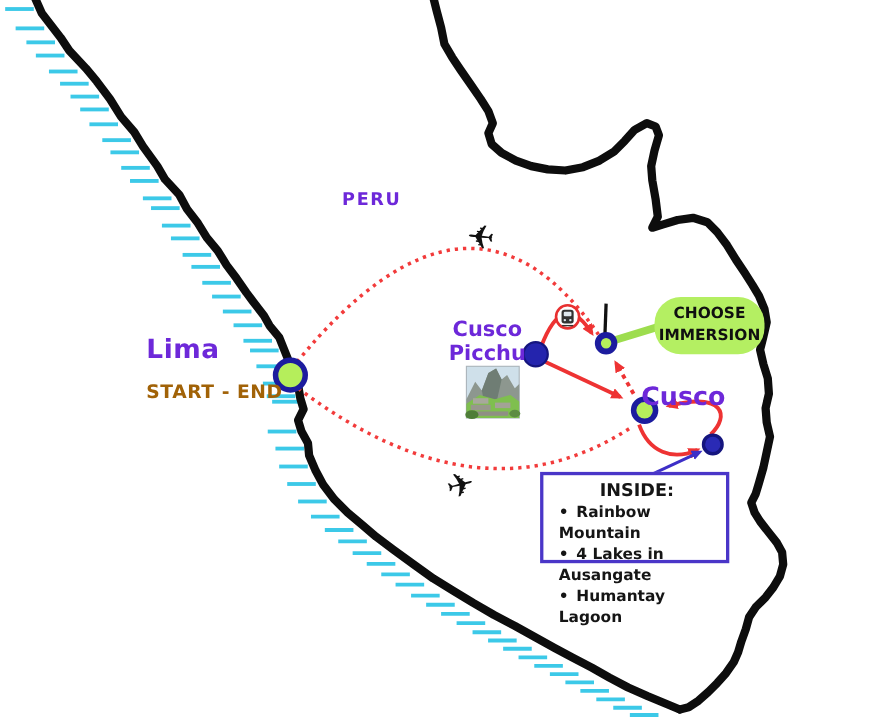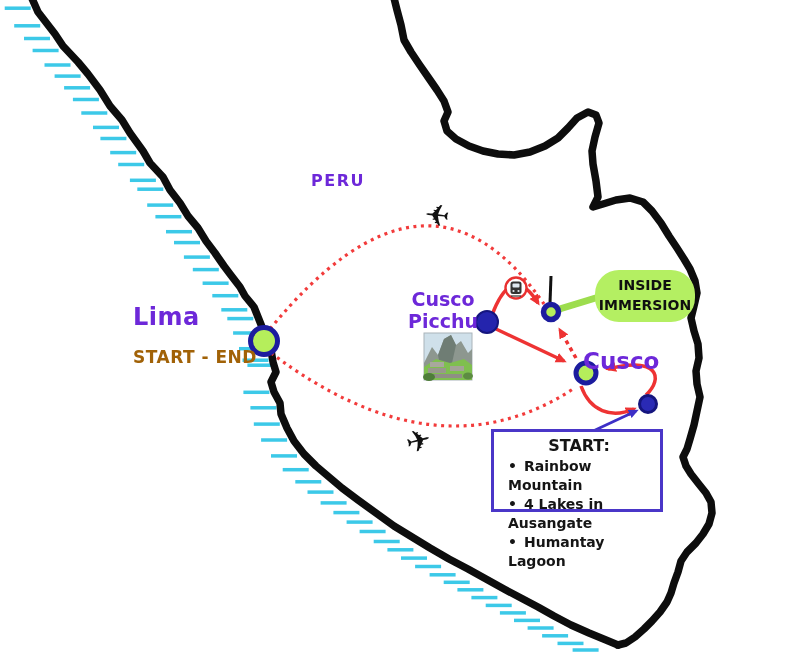--- a/index.html
+++ b/index.html
@@ -162,24 +162,24 @@
   <div class="lbl" id="peru-label">PERU</div>
   <div class="lbl" id="lima-label">Lima</div>
   <div class="lbl" id="lima-sub">START - END</div>
   <div class="lbl" id="mp-label">
     <div>Cusco</div>
     <div>Picchu</div>
   </div>
   <div class="lbl" id="cusco-label">Cusco</div>
 
   <div id="immersion-bubble">
-    <div>INSIDE</div>
+    <div>CHOOSE</div>
     <div>IMMERSION</div>
   </div>
 
   <div id="choose-box">
-    <div class="title">START:</div>
+    <div class="title">INSIDE:</div>
     <div class="item">Rainbow Mountain</div>
     <div class="item">4 Lakes in Ausangate</div>
     <div class="item">Humantay Lagoon</div>
   </div>
 
 </div>
 
 </body></html>

